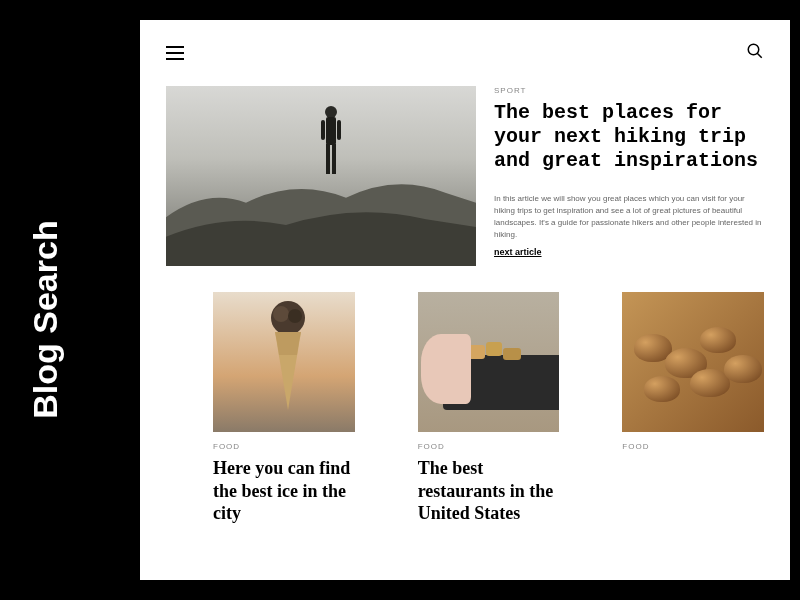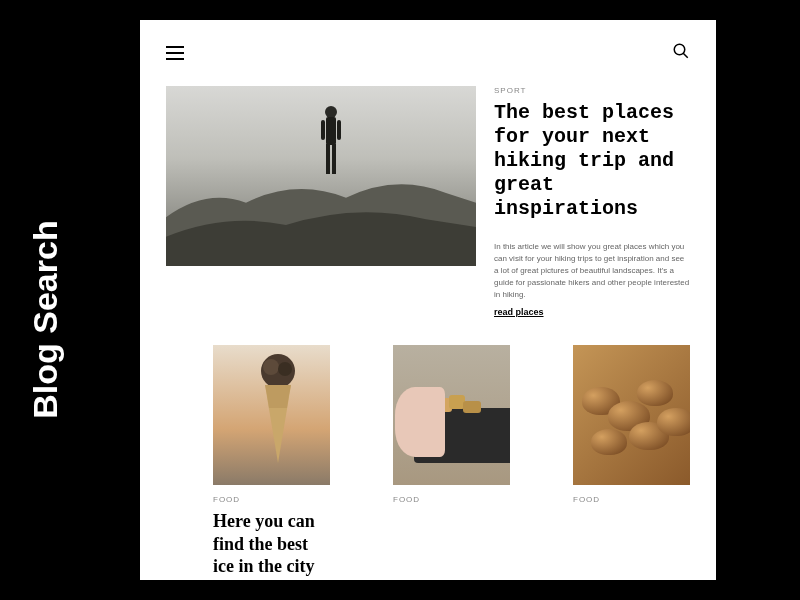--- a/index.html
+++ b/index.html
@@ -19,21 +19,21 @@
       transform-origin: left center;
       color: #fff;
       font-size: 34px;
       font-weight: 700;
       white-space: nowrap;
     }
     .card {
       position: absolute;
       left: 140px;
       top: 20px;
-      width: 576px;
+      width: 650px;
       height: 560px;
       background: #fff;
       box-shadow: 8px 12px 30px rgba(0,0,0,0.5);
       padding: 22px 26px;
     }
     .header {
       display: flex;
       justify-content: space-between;
       align-items: center;
       margin-bottom: 22px;
@@ -182,21 +182,21 @@
           <rect x="17" y="40" width="4" height="30" fill="#1e1e1a"></rect>
           <rect x="6" y="16" width="4" height="20" fill="#1e1e1a" rx="2"></rect>
           <rect x="22" y="16" width="4" height="20" fill="#1e1e1a" rx="2"></rect>
         </svg>
       </div>
     </div>
     <div class="hero-text">
       <div class="category">SPORT</div>
       <h2 class="hero-title">The best places for your next hiking trip and great inspirations</h2>
       <p class="hero-desc">In this article we will show you great places which you can visit for your hiking trips to get inspiration and see a lot of great pictures of beautiful landscapes. It's a guide for passionate hikers and other people interested in hiking.</p>
-      <a class="read-link">read places</a>
+      <a class="read-link">next article</a>
     </div>
   </div>
 
   <div class="grid">
     <div class="article">
       <div class="article-image img1">
         <div class="cone">
           <svg viewBox="0 0 42 120">
             <circle cx="21" cy="18" r="17" fill="#4a3a2e"></circle>
             <circle cx="14" cy="14" r="8" fill="#5d4a3a"></circle>
@@ -212,20 +212,21 @@
 
     <div class="article">
       <div class="article-image img2">
         <div class="plate"></div>
         <div style="position:absolute;left:35%;top:38%;width:18px;height:14px;background:#d4a560;border-radius:3px"></div>
         <div style="position:absolute;left:48%;top:36%;width:16px;height:14px;background:#c8a050;border-radius:3px"></div>
         <div style="position:absolute;left:60%;top:40%;width:18px;height:12px;background:#b89048;border-radius:3px"></div>
         <div style="position:absolute;left:2%;top:30%;width:50px;height:70px;background:#e8c8b8;border-radius:40% 10% 10% 40%"></div>
       </div>
       <div class="category">FOOD</div>
+      <h3 class="article-title">The best restaurants in the United States</h3>
     </div>
 
     <div class="article">
       <div class="article-image img3">
         <div class="pastry" style="left:8%;top:30%;width:38px;height:28px"></div>
         <div class="pastry" style="left:30%;top:40%;width:42px;height:30px"></div>
         <div class="pastry" style="left:55%;top:25%;width:36px;height:26px"></div>
         <div class="pastry" style="left:48%;top:55%;width:40px;height:28px"></div>
         <div class="pastry" style="left:72%;top:45%;width:38px;height:28px"></div>
         <div class="pastry" style="left:15%;top:60%;width:36px;height:26px"></div>

